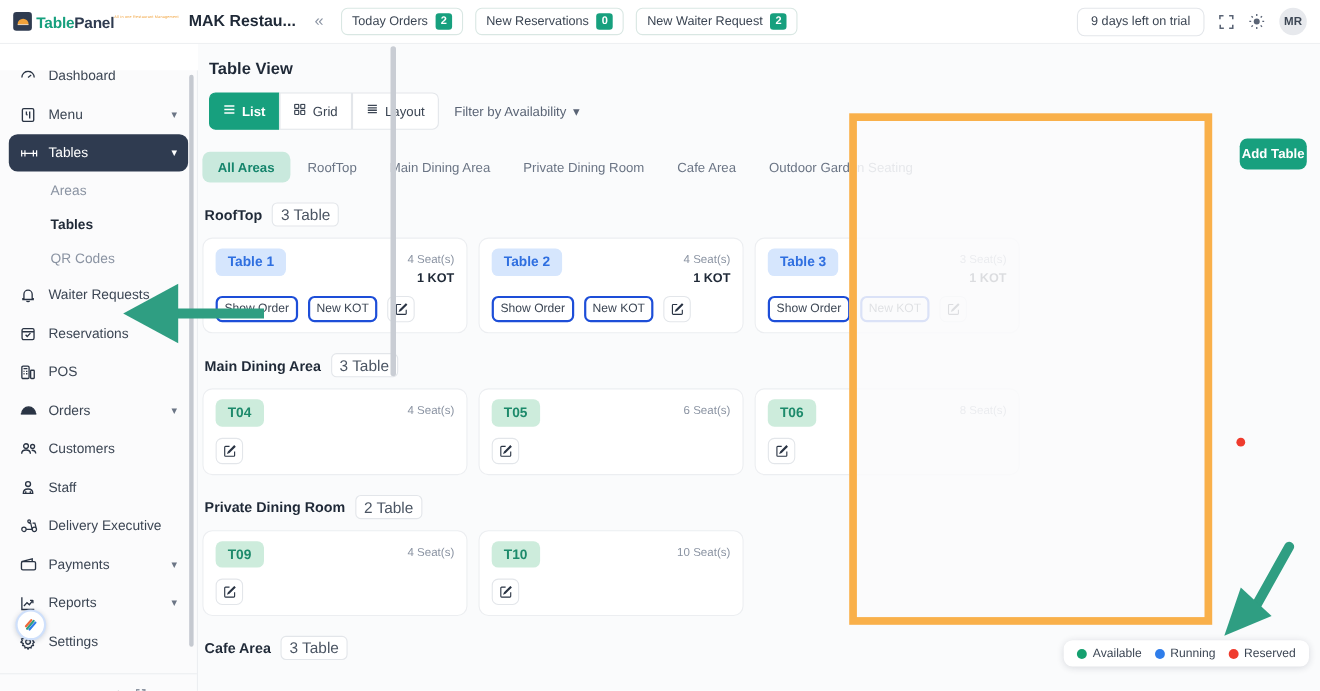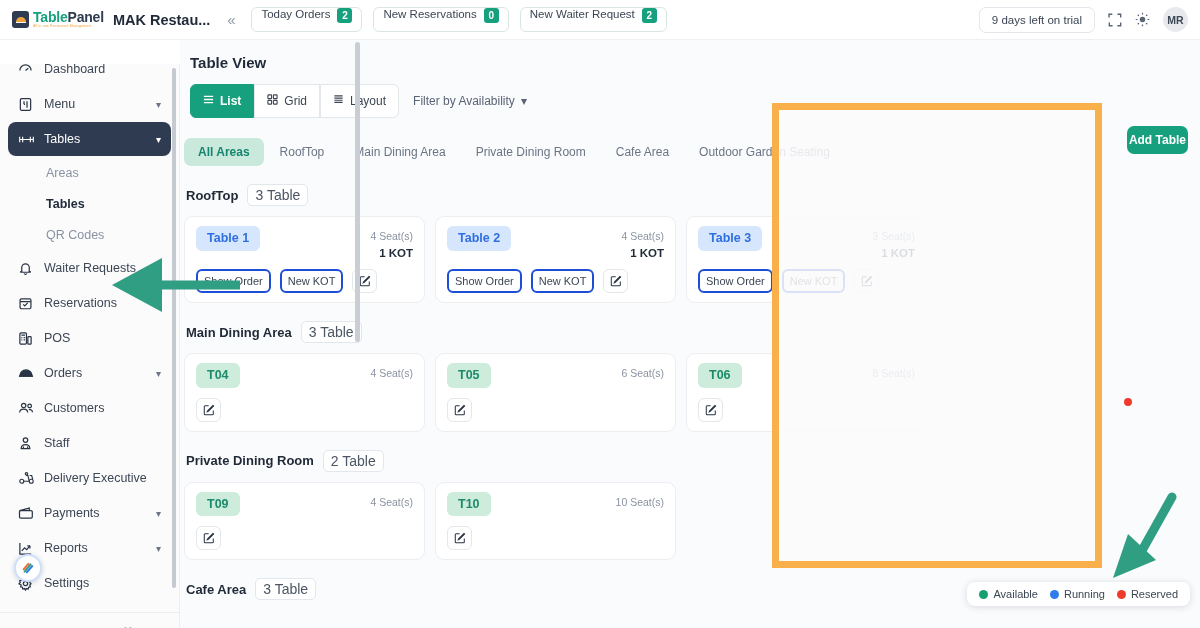--- a/index.html
+++ b/index.html
@@ -19,33 +19,33 @@
   }
   .brand { display: flex; align-items: center; gap: 4px; }
   .brand-mark {
     width: 17px; height: 17px; border-radius: 3px;
     background: #2f3b50; display: flex; align-items: center; justify-content: center;
   }
   .brand-mark .bell {
     width: 10px; height: 6px; border-radius: 5px 5px 0 0; background: #f0a13a;
     border-bottom: 1.5px solid #ffffff;
   }
-  .brand-text { display: flex; flex-direction: column; line-height: 1; }
+  .brand-text { display: flex; flex-direction: row; line-height: 1; }
   .brand-name { font-size: 14px; font-weight: 700; color: #17a07e; letter-spacing: -0.2px; }
   .brand-name .pan { color: #2f3b50; }
   .brand-sub { font-size: 3.4px; color: #f0a13a; letter-spacing: .2px; margin-top: 1px; }
   .restaurant-name {
     font-size: 14.5px; font-weight: 700; color: #1f2937; margin-left: 9px; white-space: nowrap; text-align: center;
   }
   .collapse-btn {
     margin-left: 12px; color: #8b94a3; font-size: 15px; cursor: pointer;
     width: 18px; text-align: center;
   }
   .pill {
-    display: inline-flex; align-items: flex-start; gap: 7px;
+    display: inline-flex; align-items: center; gap: 7px;
     height: 25px; padding: 0 9px; margin-left: 11px;
     border: 1px solid #d9e7e3; border-radius: 6px;
     font-size: 11.5px; color: #3c4654; background: #fff; white-space: nowrap;
   }
   .pill .count {
     background: #17a07e; color: #fff; font-size: 10px; font-weight: 700;
     min-width: 15px; height: 15px; border-radius: 3px;
     display: inline-flex; align-items: center; justify-content: center; padding: 0 3px;
   }
   .header-right { margin-left: auto; display: flex; align-items: center; gap: 13px; }

